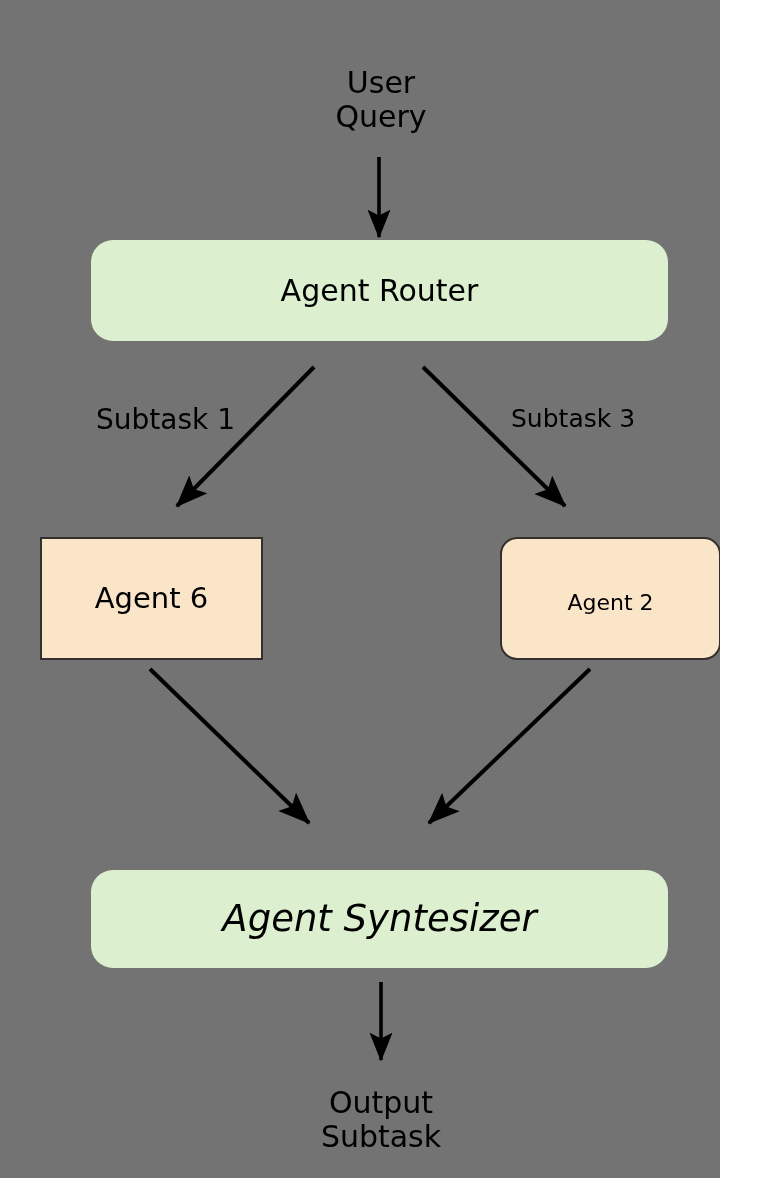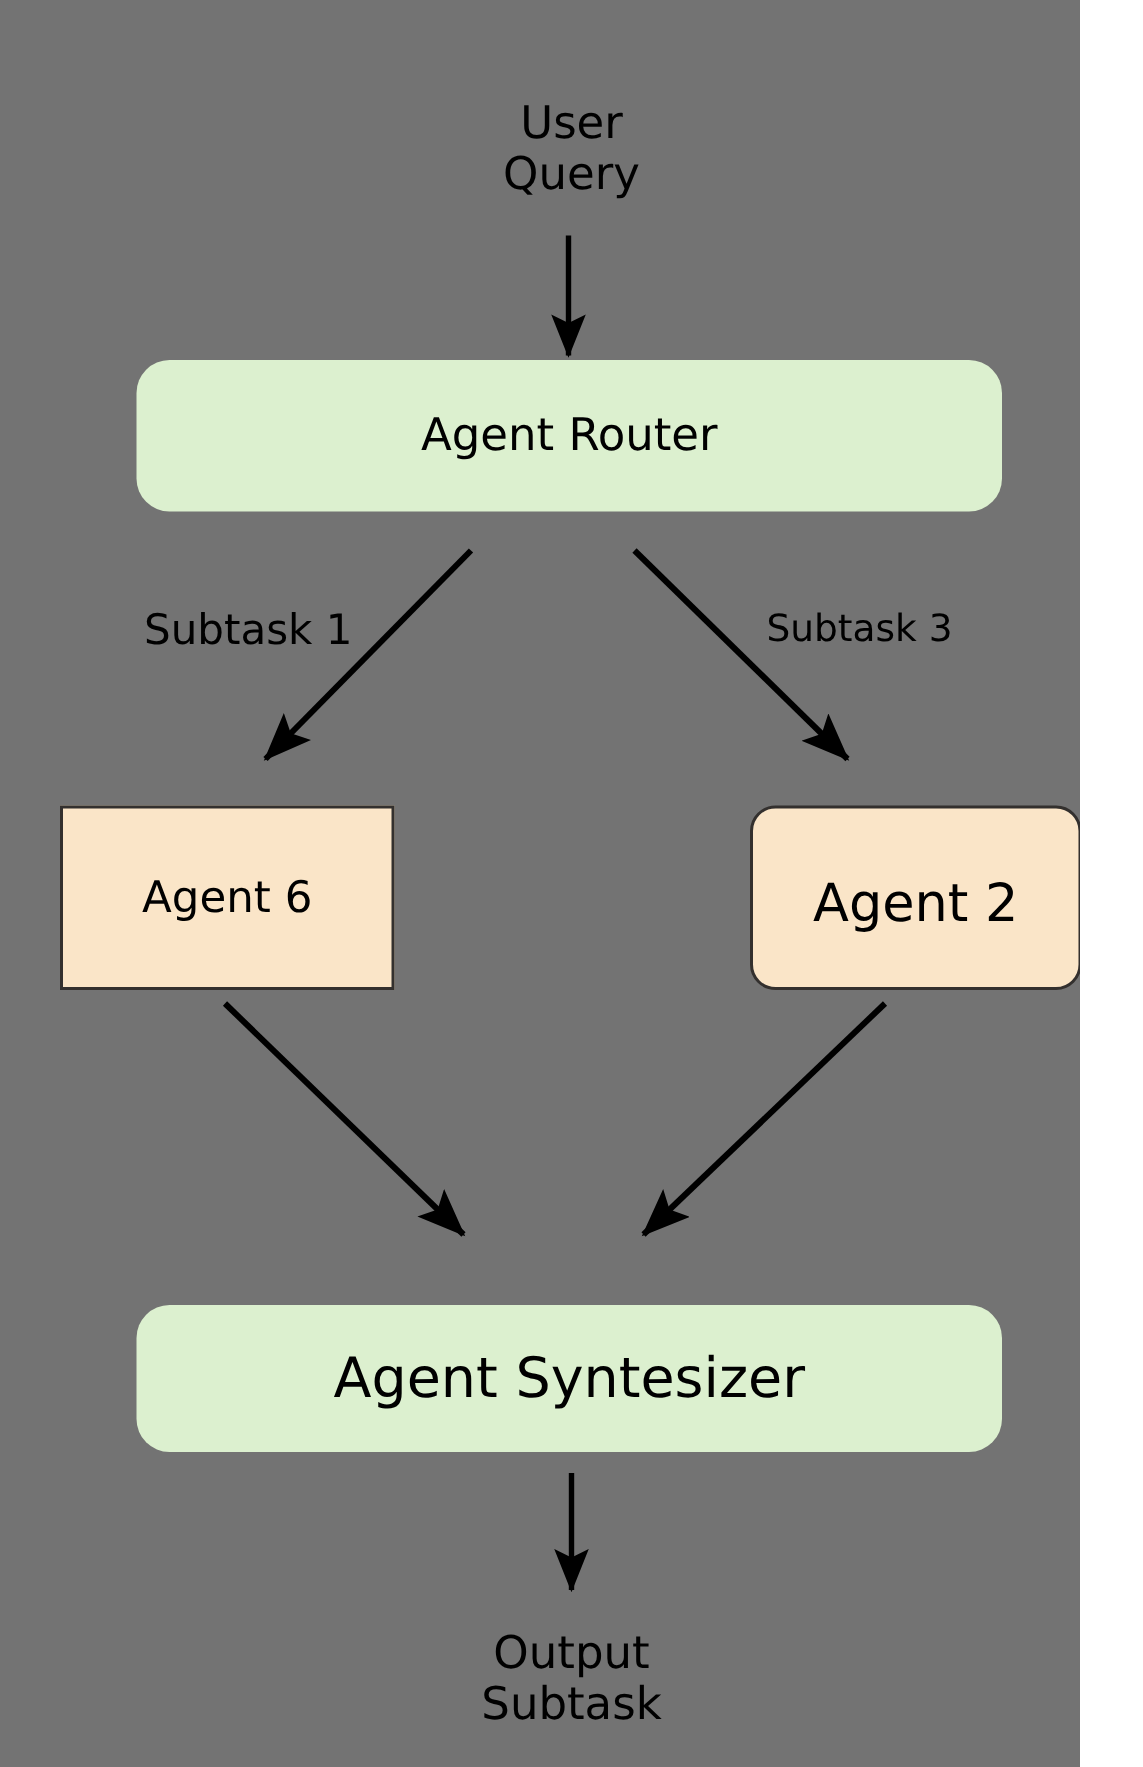--- a/index.html
+++ b/index.html
@@ -49,22 +49,22 @@
   .edge-label {
     position: absolute;
     color: #000000;
     white-space: nowrap;
     line-height: 1.1;
   }
   
   #node-user-query   { left: 281px; top: 52px;  width: 200px; height: 96px; font-size: 30px; }
   #node-agent-router { left: 91px;  top: 240px; width: 577px; height: 101px; font-size: 30px; }
   #node-agent-1      { left: 40px;  top: 537px; width: 223px; height: 123px; font-size: 29px; }
-  #node-agent-2      { left: 500px; top: 537px; width: 221px; height: 123px; font-size: 35px; padding-top: 10px; border-radius: 17px; }
-  #node-synthesizer  { left: 91px;  top: 870px; width: 577px; height: 98px;  font-size: 37px; }
+  #node-agent-2      { left: 500px; top: 537px; width: 221px; height: 123px; font-size: 22px; padding-top: 10px; border-radius: 17px; }
+  #node-synthesizer  { left: 91px;  top: 870px; width: 577px; height: 98px;  font-size: 37px; font-style: italic; }
   #node-final-output { left: 281px; top: 1072px; width: 200px; height: 96px; font-size: 30px; }
   
   #label-subtask-1 { left: 96px;  top: 405px; font-size: 28px; }
   #label-subtask-2 { left: 511px; top: 405px; font-size: 25px; }
   .nline { display: block; }
 </style>
 </head>
 <body>
 
 <div id="canvas">

